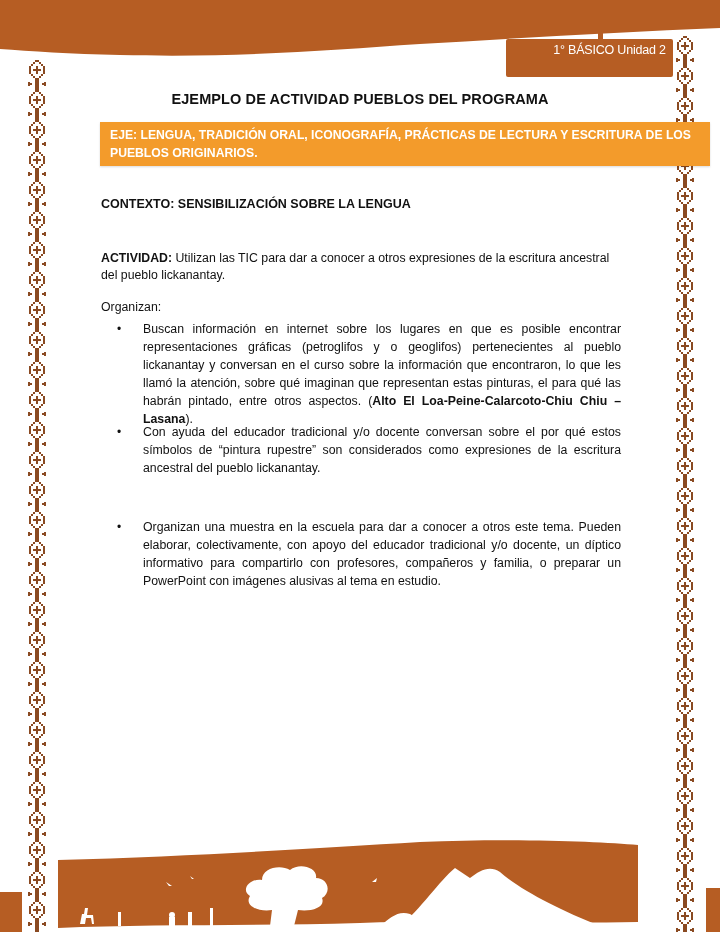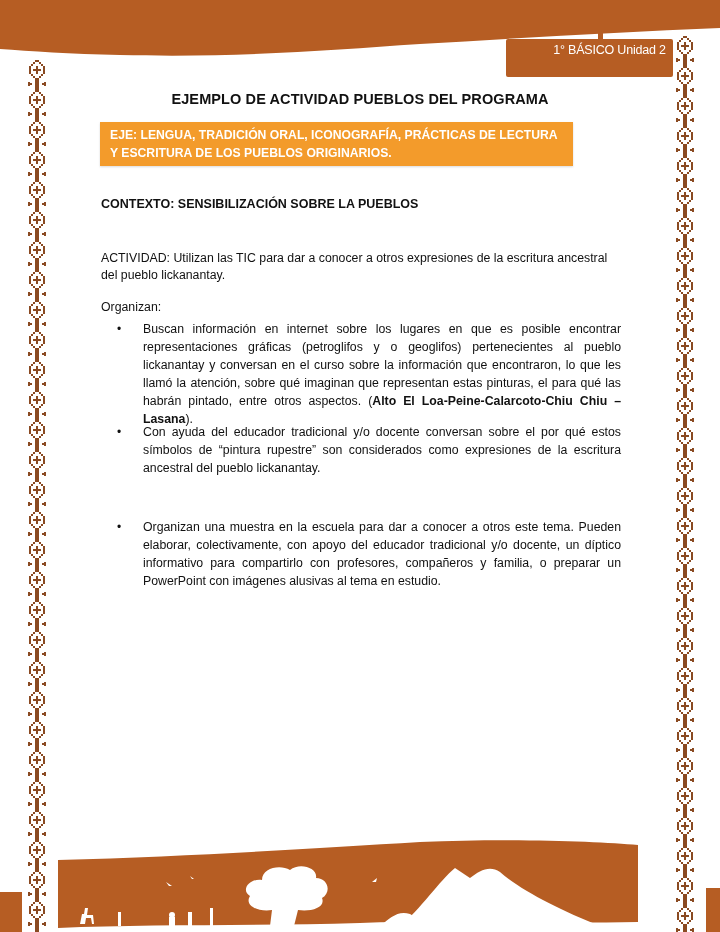--- a/index.html
+++ b/index.html
@@ -28,33 +28,33 @@
       background-repeat: repeat-y;
     }
     .border-left { left: 27px; top: 60px; height: 872px; }
     .border-right { left: 675px; top: 36px; height: 896px; }
 
     .page-title {
       position: absolute; left: 0; width: 720px; top: 91px;
       text-align: center; font-weight: bold; font-size: 14.5px; letter-spacing: 0.1px;
     }
     .eje-banner {
-      position: absolute; left: 100px; top: 122px; width: 473px; height: 44px;
+      position: absolute; left: 100px; top: 122px; width: 610px; height: 44px;
       background: #f39b2b; color: #fff; font-weight: bold;
       font-size: 12.2px; line-height: 18px; padding: 4px 10px 10px 10px; box-sizing: border-box;
       box-shadow: 0 1px 2px rgba(0,0,0,0.15);
     }
     .context-heading {
       position: absolute; left: 101px; top: 197px; font-weight: bold; font-size: 12.5px;
     }
     .activity {
       position: absolute; left: 101px; top: 250px; width: 520px;
       font-size: 12.3px; line-height: 17px;
     }
-    .activity b { font-weight: normal; }
+    .activity b { font-weight: bold; }
     .examples-label {
       position: absolute; left: 101px; top: 300px; font-size: 12.3px;
     }
     .bullet-item {
       position: absolute; left: 143px; width: 478px;
       font-size: 12.3px; line-height: 18px; text-align: justify;
     }
     .bullet-dot {
       position: absolute; left: -26px; top: 0; font-size: 12px;
     }
@@ -107,21 +107,21 @@
   <rect width="20" height="872" fill="url(#andean)"></rect>
 </svg>
 <svg class="border-col border-right" viewBox="0 0 20 896" preserveAspectRatio="none">
   <rect width="20" height="896" fill="url(#andean)"></rect>
 </svg>
 
 <div class="page-title">EJEMPLO DE ACTIVIDAD PUEBLOS DEL PROGRAMA</div>
 
 <div class="eje-banner">EJE: LENGUA, TRADICIÓN ORAL, ICONOGRAFÍA, PRÁCTICAS DE LECTURA Y ESCRITURA DE LOS PUEBLOS ORIGINARIOS.</div>
 
-<div class="context-heading">CONTEXTO: SENSIBILIZACIÓN SOBRE LA PUEBLOS</div>
+<div class="context-heading">CONTEXTO: SENSIBILIZACIÓN SOBRE LA LENGUA</div>
 
 <div class="activity">
   <b>ACTIVIDAD:</b><span> Utilizan las TIC para dar a conocer a otros expresiones de la escritura ancestral del pueblo lickanantay.</span>
 </div>
 
 <div class="examples-label">Organizan:</div>
 
 <div class="bullet-item item-1">
   <span class="bullet-dot">•</span>
   <span>Buscan información en internet sobre los lugares en que es posible encontrar representaciones gráficas (petroglifos y o geoglifos) pertenecientes al pueblo lickanantay y conversan en el curso sobre la información que encontraron, lo que les llamó la atención, sobre qué imaginan que representan estas pinturas, el para qué las habrán pintado, entre otros aspectos. (</span><b>Alto El Loa-Peine-Calarcoto-Chiu Chiu – Lasana</b><span>).</span>

